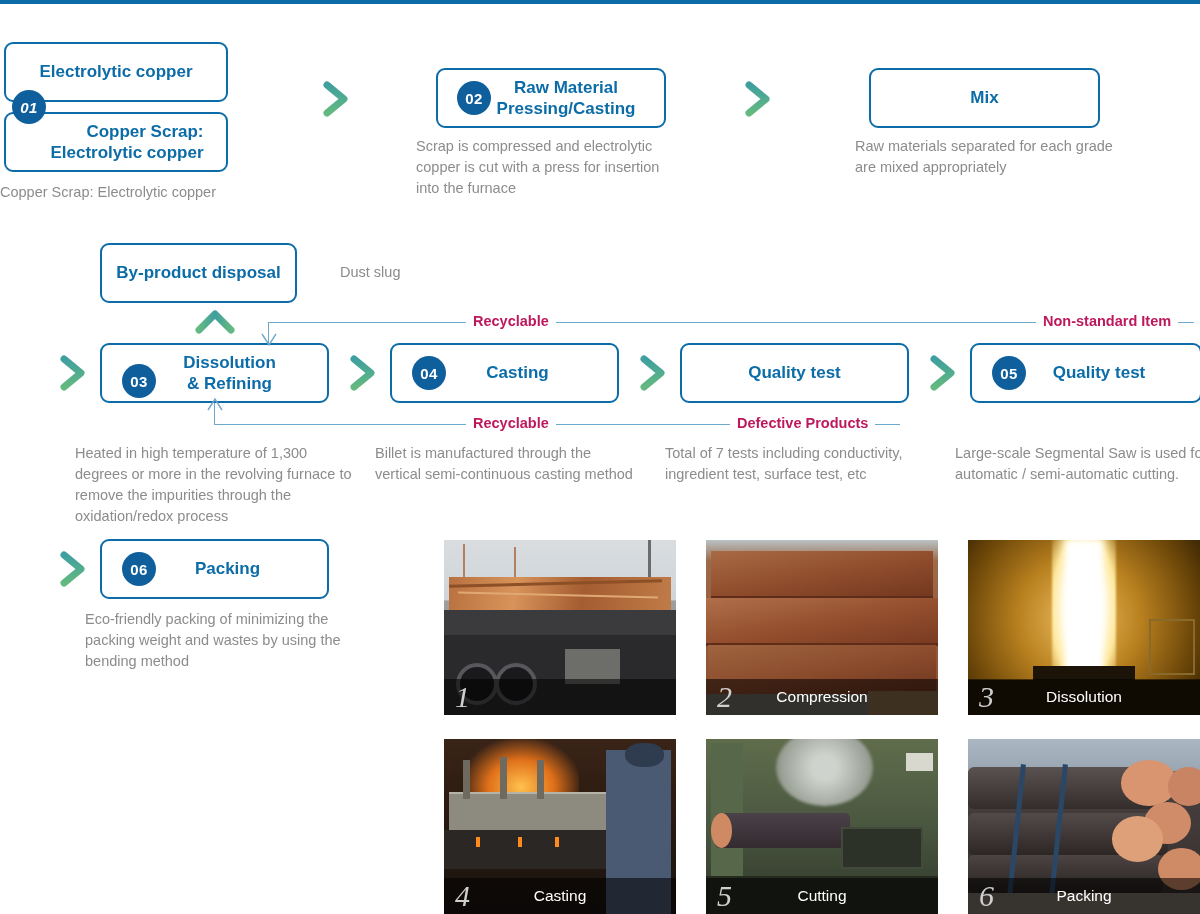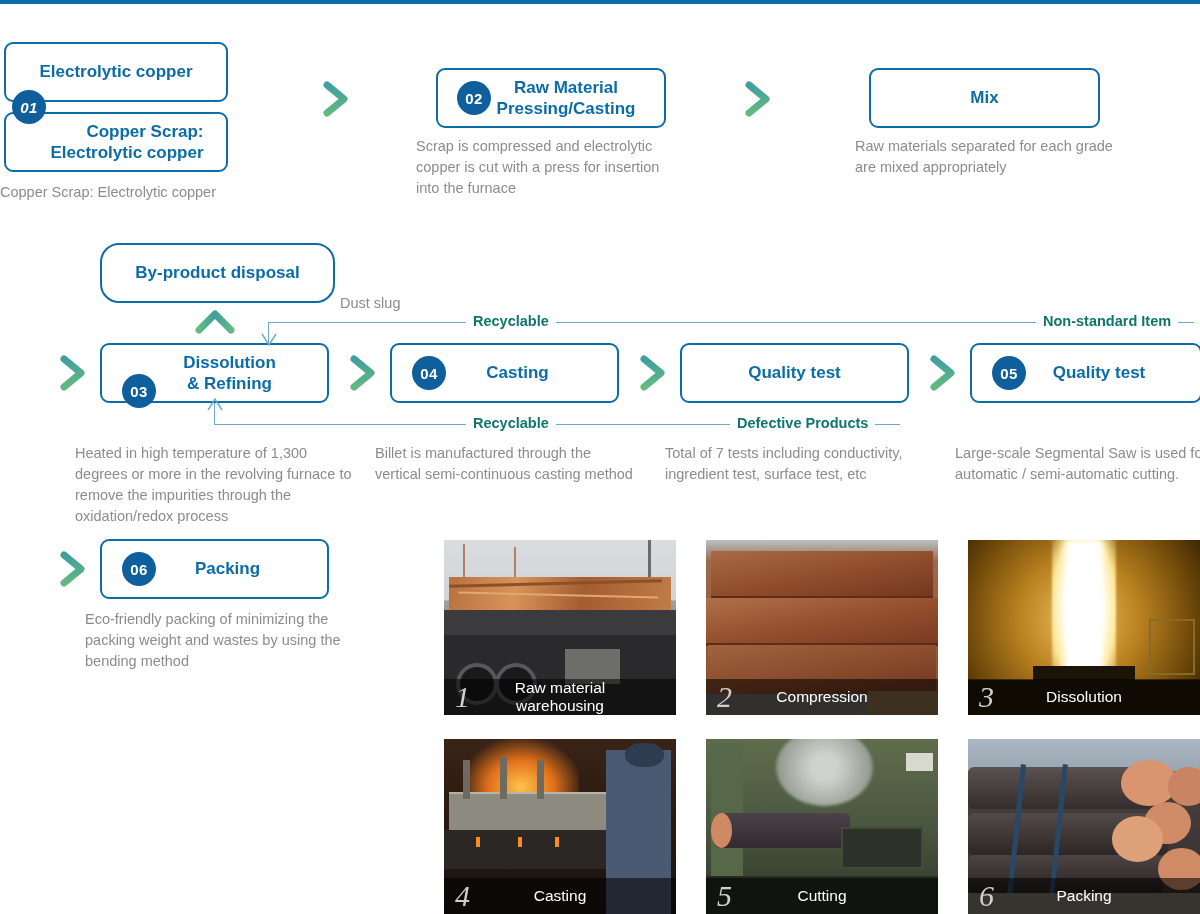--- a/index.html
+++ b/index.html
@@ -57,21 +57,21 @@
     z-index:2;
     font-weight:normal;
   }
   .cap.left{text-align:left;}
 
   
   .conn-label{
     position:absolute;
     font-size:14.5px;
     font-weight:bold;
-    color:#0f766e;
+    color:#be185d;
     background:#fff;
     padding:0 7px;
     z-index:5;
     white-space:nowrap;
   }
   .line{position:absolute;background:#6fa8cd;z-index:1;}
 
   
   .photo{
     position:absolute;
@@ -169,24 +169,24 @@
 
 <div class="box" style="left:869px;top:68px;width:231px;height:60px;">
   <span class="lbl">Mix</span>
 </div>
 <div class="cap" style="left:855px;top:136px;width:260px;">
   <span class="lbl">Raw materials separated for</span>
   <span class="lbl">each grade are mixed</span>
   <span class="lbl">appropriately</span>
 </div>
 
-<div class="box" style="left:100px;top:243px;width:235px;height:60px;border-radius:19px;">
+<div class="box" style="left:100px;top:243px;width:197px;height:60px;">
   <span class="lbl">By-product disposal</span>
 </div>
-<div class="cap" style="left:340px;top:262px;width:120px;text-align:left;margin-top:31px;">
+<div class="cap" style="left:340px;top:262px;width:120px;text-align:left;">
   <span>Dust slug</span>
 </div>
 
 <div class="chev" style="left:192px;top:304px;">
   <svg width="46" height="34" viewBox="0 0 46 34">
     <defs>
         <linearGradient id="gu" x1="0" y1="0" x2="1" y2="0">
       <stop offset="0%" stop-color="#63b97f"></stop>
           <stop offset="50%" stop-color="#3f9f9f"></stop>
           <stop offset="100%" stop-color="#63b97f"></stop>
@@ -236,21 +236,21 @@
     <path d="M12 7 L29 21 L12 35" fill="none" stroke="url(#g3)" stroke-width="7" stroke-linecap="round" stroke-linejoin="round"></path>
   </svg>
 </div>
 
 <div class="box" style="left:100px;top:343px;width:229px;height:60px;">
   <span style="padding-left:30px;">
     <span class="lbl">Dissolution</span>
     <span class="lbl">&amp; Refining</span>
   </span>
 </div>
-<div class="badge" style="left:122px;top:374px;">
+<div class="badge" style="left:122px;top:364px;">
   <span>03</span>
 </div>
 <div class="cap" style="left:75px;top:443px;width:280px;">
   <span class="lbl">Heated in high temperature of 1,300</span>
   <span class="lbl">degrees or more in the revolving</span>
   <span class="lbl">furnace to remove the impurities</span>
   <span class="lbl">through the oxidation/redox process</span>
 </div>
 
 <div class="chev" style="left:342px;top:352px;">
@@ -356,21 +356,20 @@
     <div style="position:absolute;left:2%;top:24%;width:92%;height:3px;background:#8d5026;transform:rotate(-1.5deg);"></div>
     <div style="position:absolute;left:6%;top:31%;width:86%;height:2px;background:#e0a873;transform:rotate(1.5deg);"></div>
     <div style="position:absolute;left:0;top:40%;width:100%;height:60%;background:#2a2a2c;"></div>
     <div style="position:absolute;left:0;top:40%;width:100%;height:14%;background:#3b3b3e;"></div>
     <div style="position:absolute;left:5%;top:70%;width:34px;height:34px;border-radius:50%;background:#1a1a1c;border:4px solid #58585c;"></div>
     <div style="position:absolute;left:22%;top:70%;width:34px;height:34px;border-radius:50%;background:#1a1a1c;border:4px solid #58585c;"></div>
     <div style="position:absolute;left:52%;top:62%;width:24%;height:20%;background:#6d6d6a;"></div>
   </div>
   <div class="capbar">
     <span class="capnum">1</span>
-    <span class="captxt">Raw material warehousing</span>
   </div>
 </div>
 
 <div class="photo" style="left:706px;top:540px;width:232px;height:175px;">
   <div class="scene" style="background:linear-gradient(#b9c2c6 0%,#9c6a4a 12%,#8a4b2d 100%);">
     <div style="position:absolute;left:2%;top:6%;width:96%;height:26%;
          background:linear-gradient(170deg,#a86a44,#8f4c2c 55%,#73381f);border-bottom:3px solid #5e2c18;"></div>
     <div style="position:absolute;left:0%;top:33%;width:100%;height:26%;
          background:linear-gradient(170deg,#b0704a,#934e2d 55%,#7a3b22);border-bottom:3px solid #5e2c18;"></div>
     <div style="position:absolute;left:1%;top:60%;width:98%;height:28%;

